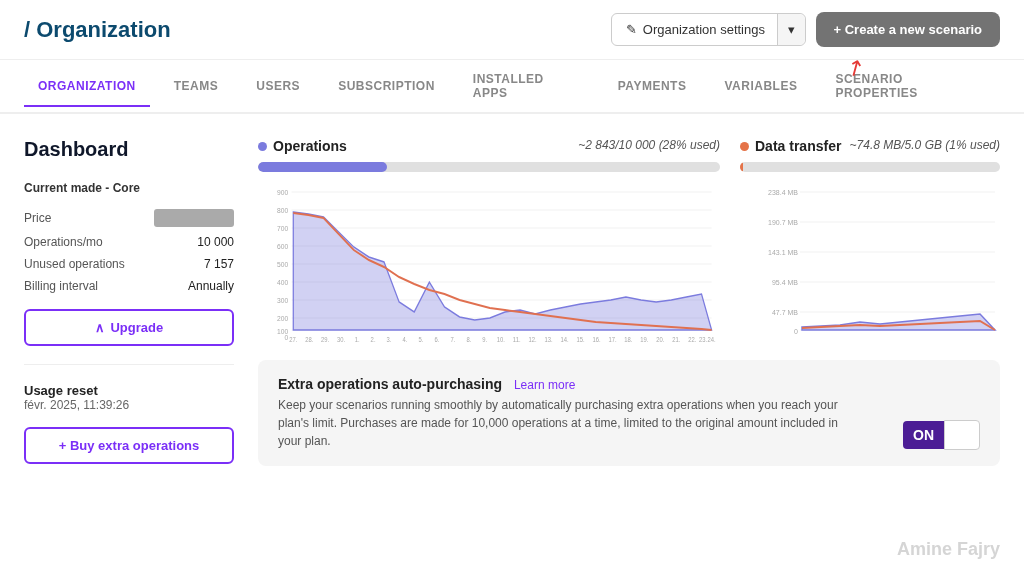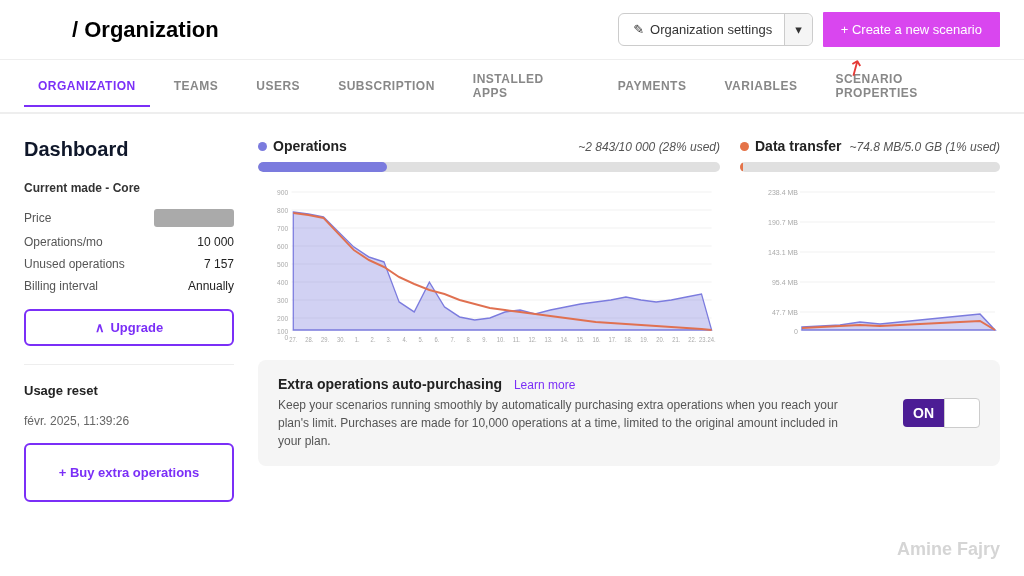--- a/index.html
+++ b/index.html
@@ -10,22 +10,21 @@
       display: flex;
       align-items: center;
       justify-content: space-between;
       padding: 12px 24px;
       border-bottom: 1px solid #eee;
       background: #fff;
     }
     .header-title {
       font-size: 22px;
       font-weight: 600;
-      color: #000000;
-      margin-left: 48px;
+      color: #0c4a6e;
     }
     .header-actions {
       display: flex;
       align-items: center;
       gap: 10px;
     }
     .org-settings-btn {
       display: flex;
       align-items: center;
       gap: 6px;
@@ -41,28 +40,28 @@
       background: #f5f5f5;
       border-left: 1px solid #ccc;
       padding: 8px 10px;
       margin: -8px -14px -8px 6px;
       border-radius: 0 6px 6px 0;
     }
     .create-scenario-btn {
       display: flex;
       align-items: center;
       gap: 6px;
-      background: #d946ef;
+      background: #737373;
       color: #fff;
       border: none;
       padding: 10px 18px;
-      border-radius: 1px;
+      border-radius: 8px;
       cursor: pointer;
       font-size: 13px;
-      font-weight: 400;
+      font-weight: 700;
     }
 
     
     .arrow-annotation {
       position: absolute;
       top: 55px;
       right: 160px;
       color: #e53935;
       font-size: 22px;
       transform: rotate(-30deg);
@@ -150,58 +149,58 @@
       cursor: pointer;
       font-size: 13px;
       font-weight: 600;
       margin-top: 16px;
     }
     .divider { border: none; border-top: 1px solid #eee; margin: 18px 0; }
     .usage-reset-label {
       font-size: 13px;
       font-weight: 700;
       color: #222;
-      margin-bottom: 16px;
+      margin-bottom: 0;
     }
     .usage-reset-date {
       font-size: 12px;
       color: #666;
       margin-bottom: 15px;
     }
     .buy-ops-btn {
       display: flex;
       align-items: center;
       justify-content: center;
       gap: 6px;
       width: 100%;
       border: 2px solid #7b2ff7;
       color: #7b2ff7;
       background: #fff;
-      padding: 20px 0;
+      padding: 9px 0;
       border-radius: 6px;
       cursor: pointer;
       font-size: 13px;
       font-weight: 600;
     }
 
     
     .charts-area {
       flex: 1;
     }
     .charts-row {
       display: flex;
       gap: 20px;
       margin-bottom: 18px;
     }
     .chart-panel {
       flex: 1;
     }
     .chart-header {
       display: flex;
-      align-items: flex-end;
+      align-items: flex-start;
       justify-content: space-between;
       margin-bottom: 8px;
     }
     .chart-title {
       display: flex;
       align-items: center;
       gap: 6px;
       font-weight: 700;
       font-size: 14px;
       color: #222;
@@ -243,21 +242,21 @@
       width: 100%;
       height: 160px;
     }
 
     
     .extra-ops-box {
       background: #f5f5f5;
       border-radius: 8px;
       padding: 16px 20px;
       display: flex;
-      align-items: center;
+      align-items: flex-end;
       justify-content: space-between;
       gap: 16px;
     }
     .extra-ops-text h3 {
       font-size: 14px;
       font-weight: 700;
       color: #222;
       margin-bottom: 4px;
     }
     .extra-ops-text h3 span.learn-more {

